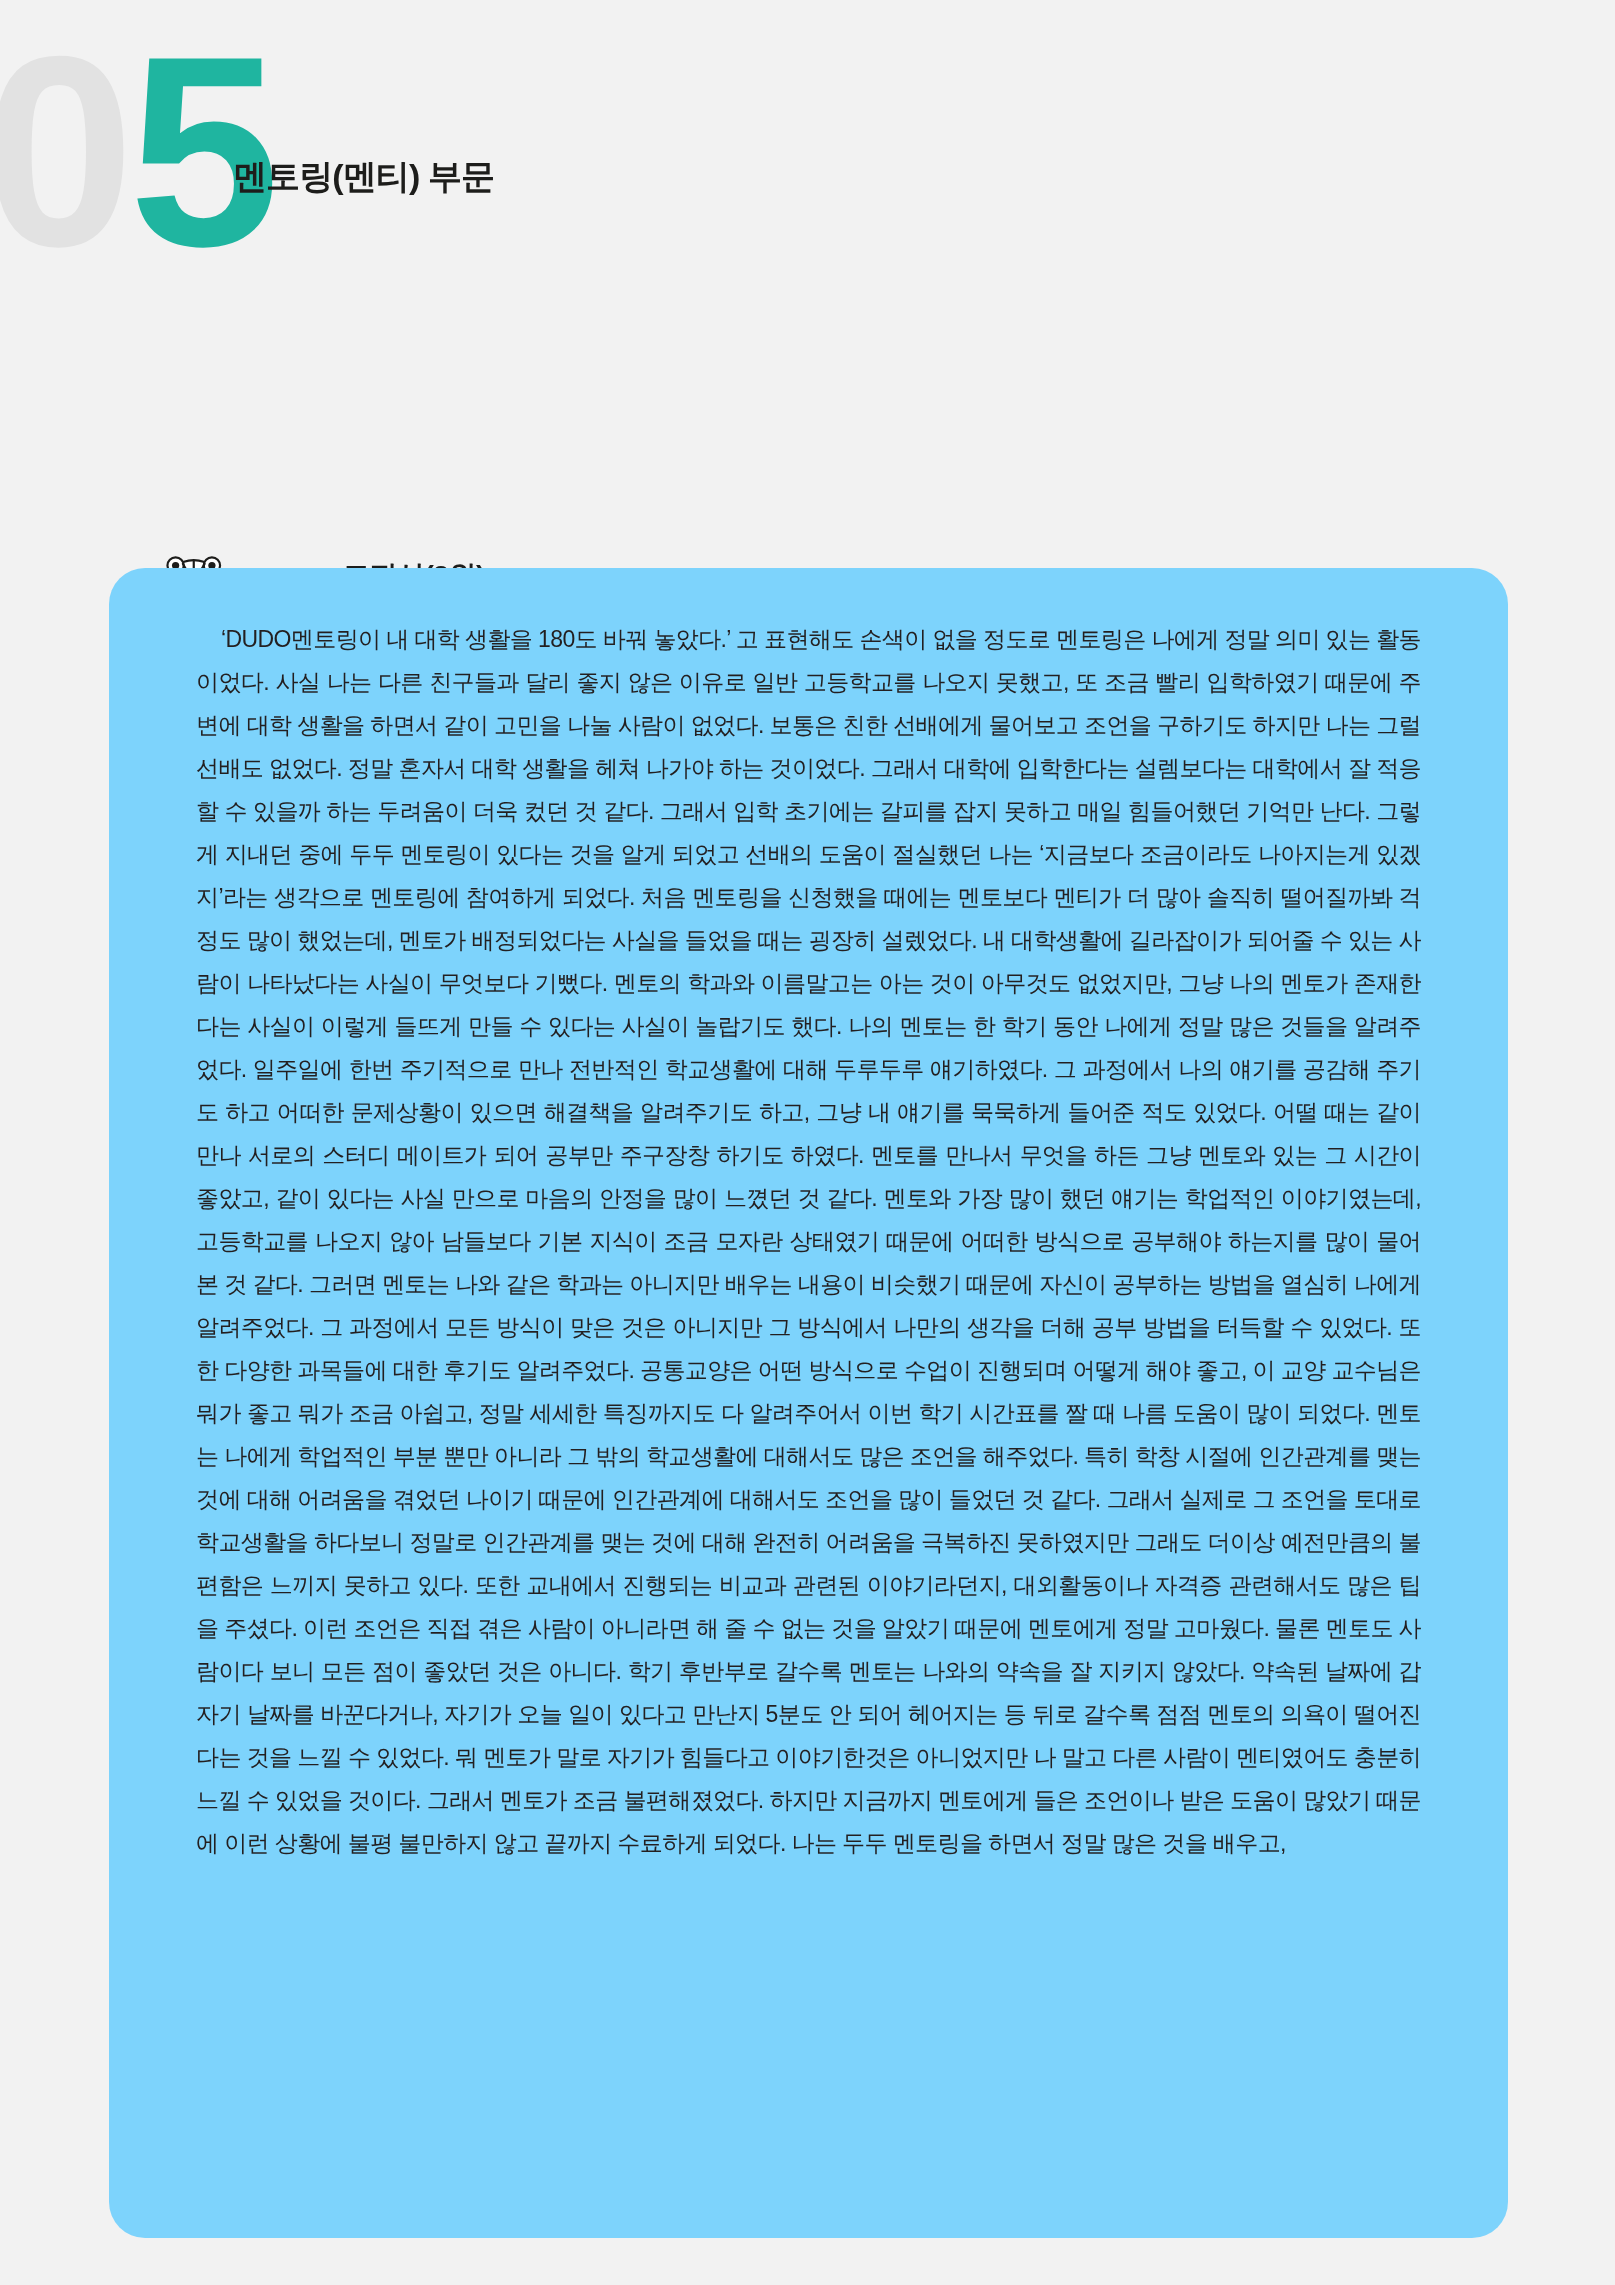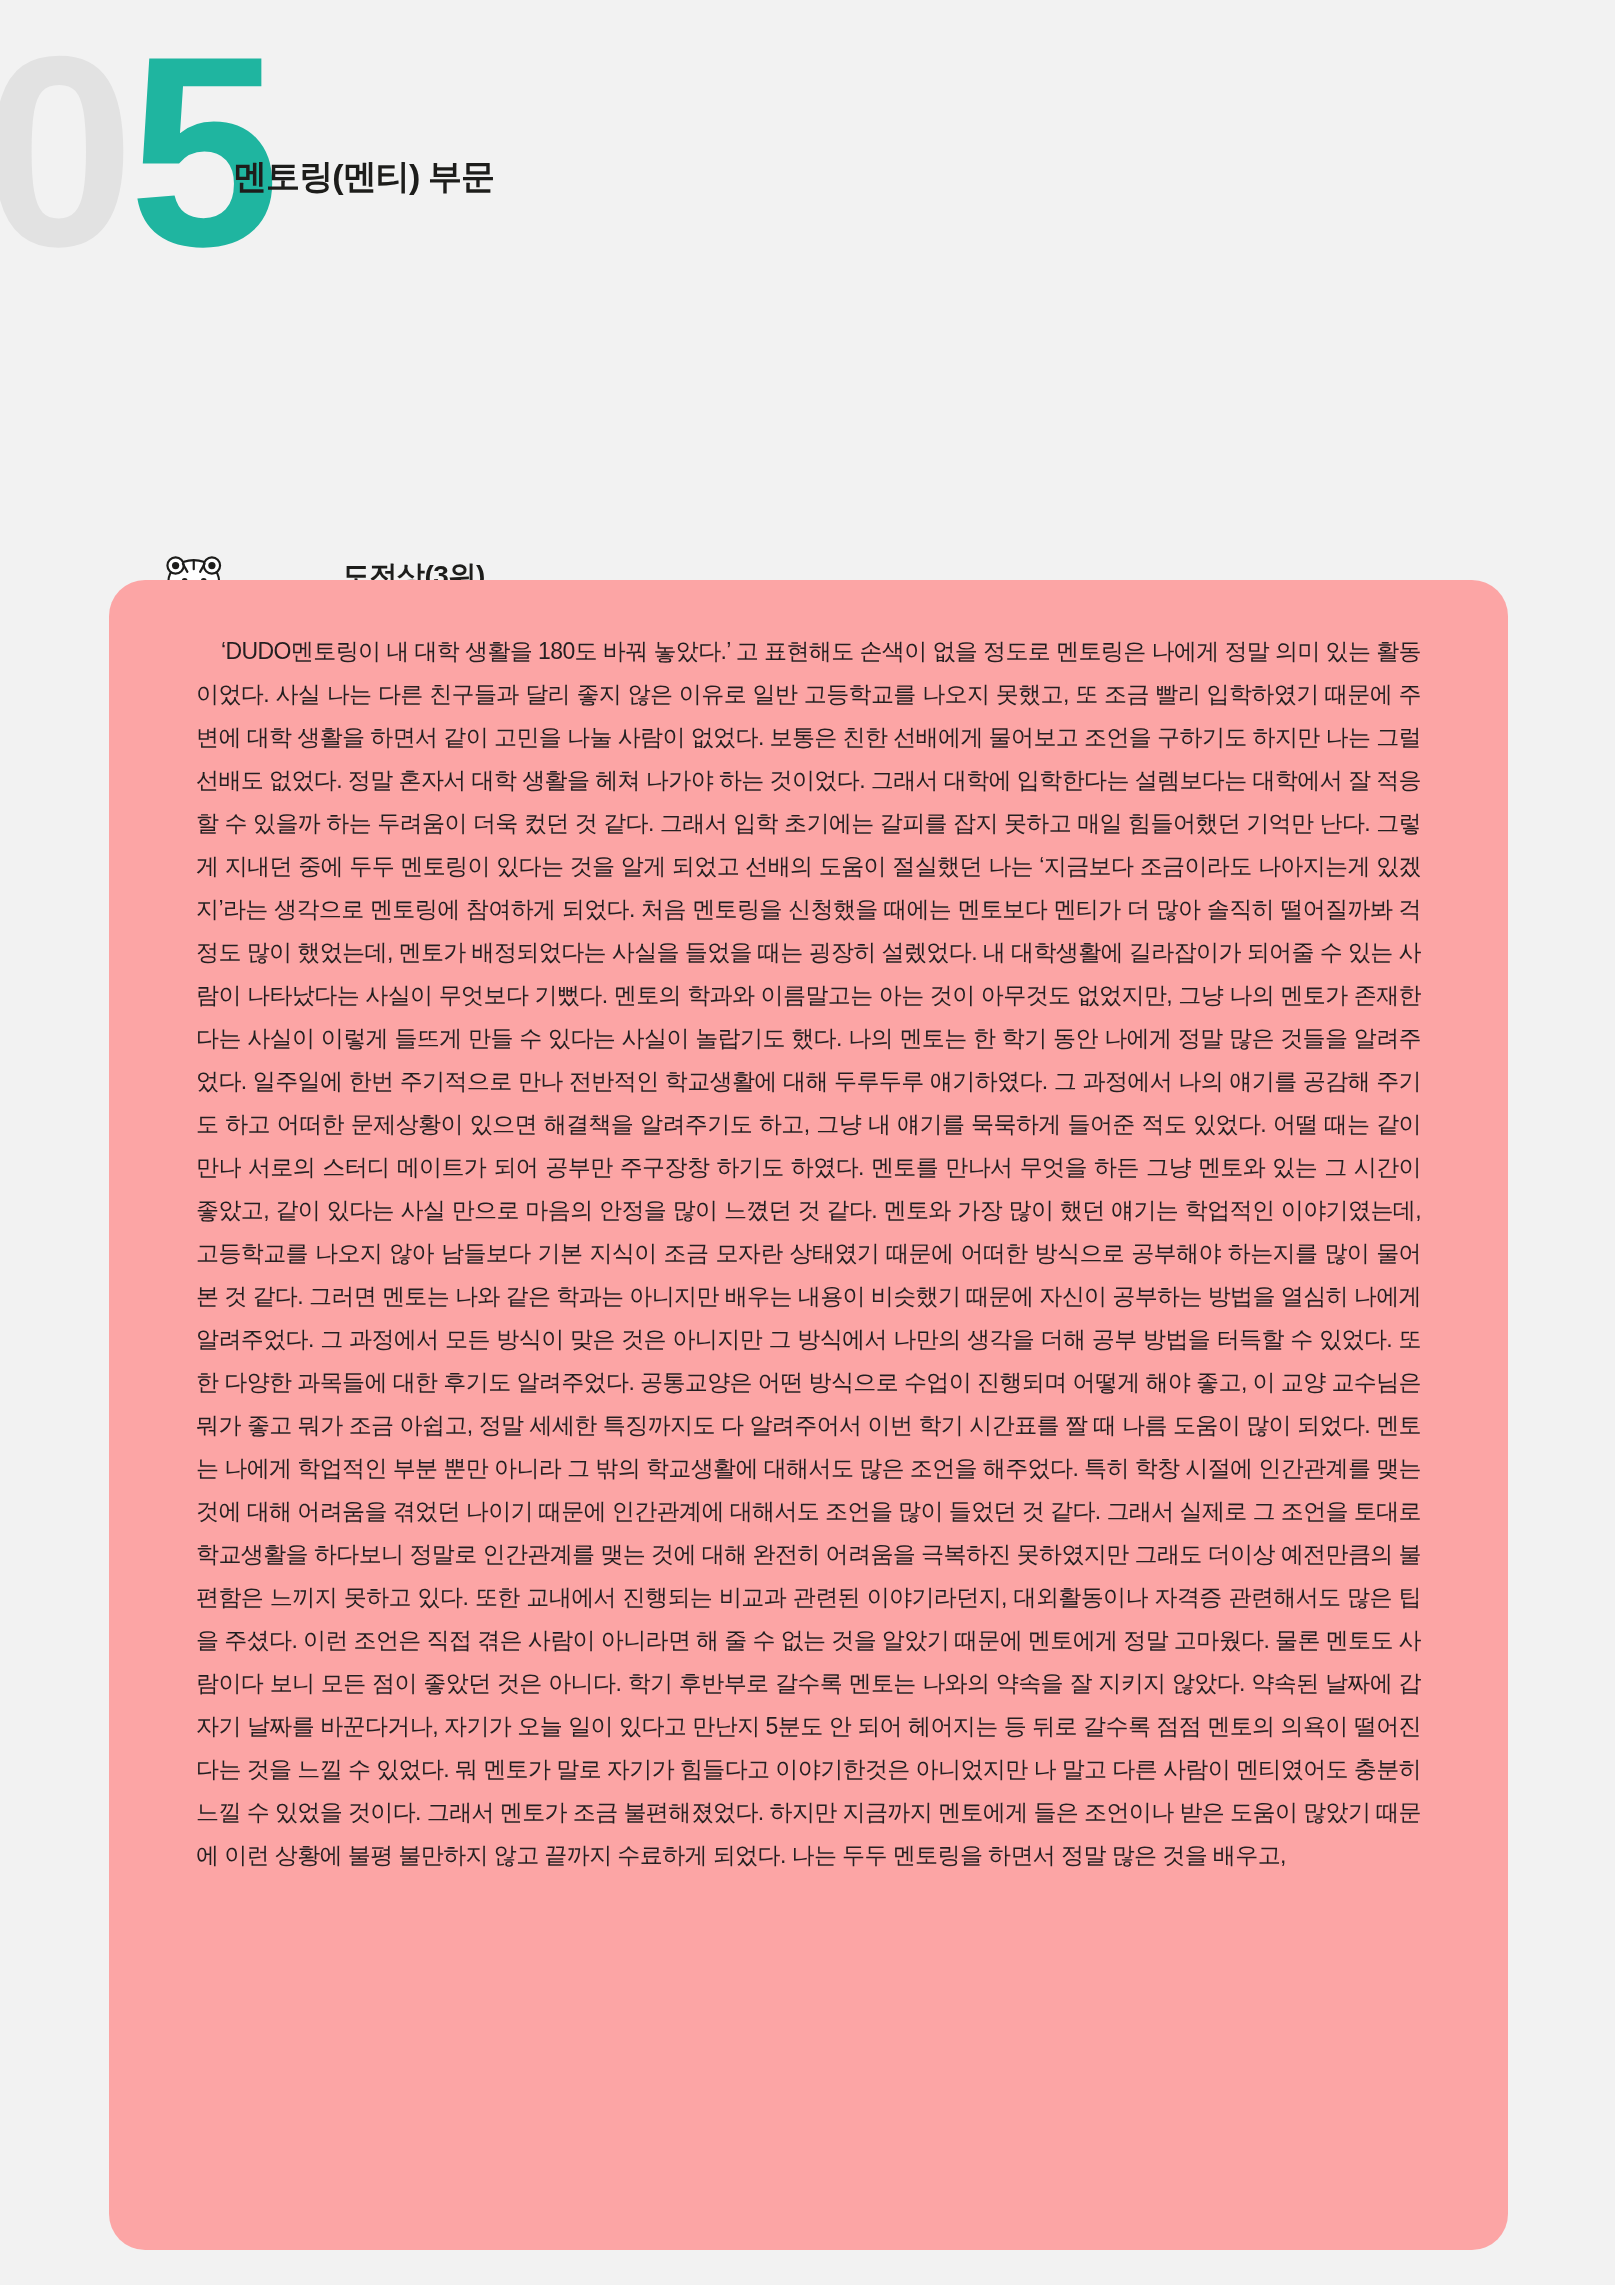--- a/index.html
+++ b/index.html
@@ -76,24 +76,24 @@
     font-size: 47px;
     font-weight: 700;
     color: #0fa98f;
     letter-spacing: -1.8px;
   }
 
   
   .body-card {
     position: absolute;
     left: 109px;
-    top: 580px;
+    top: 568px;
     width: 1399px;
     height: 1670px;
-    background: #fca5a5;
+    background: #7dd3fc;
     border-radius: 36px;
     box-sizing: border-box;
     padding: 50px 87px 36px 87px;
     overflow: hidden;
   }
   .body-card p {
     margin: 0;
     font-size: 23px;
     line-height: 43px;
     color: #231f20;

